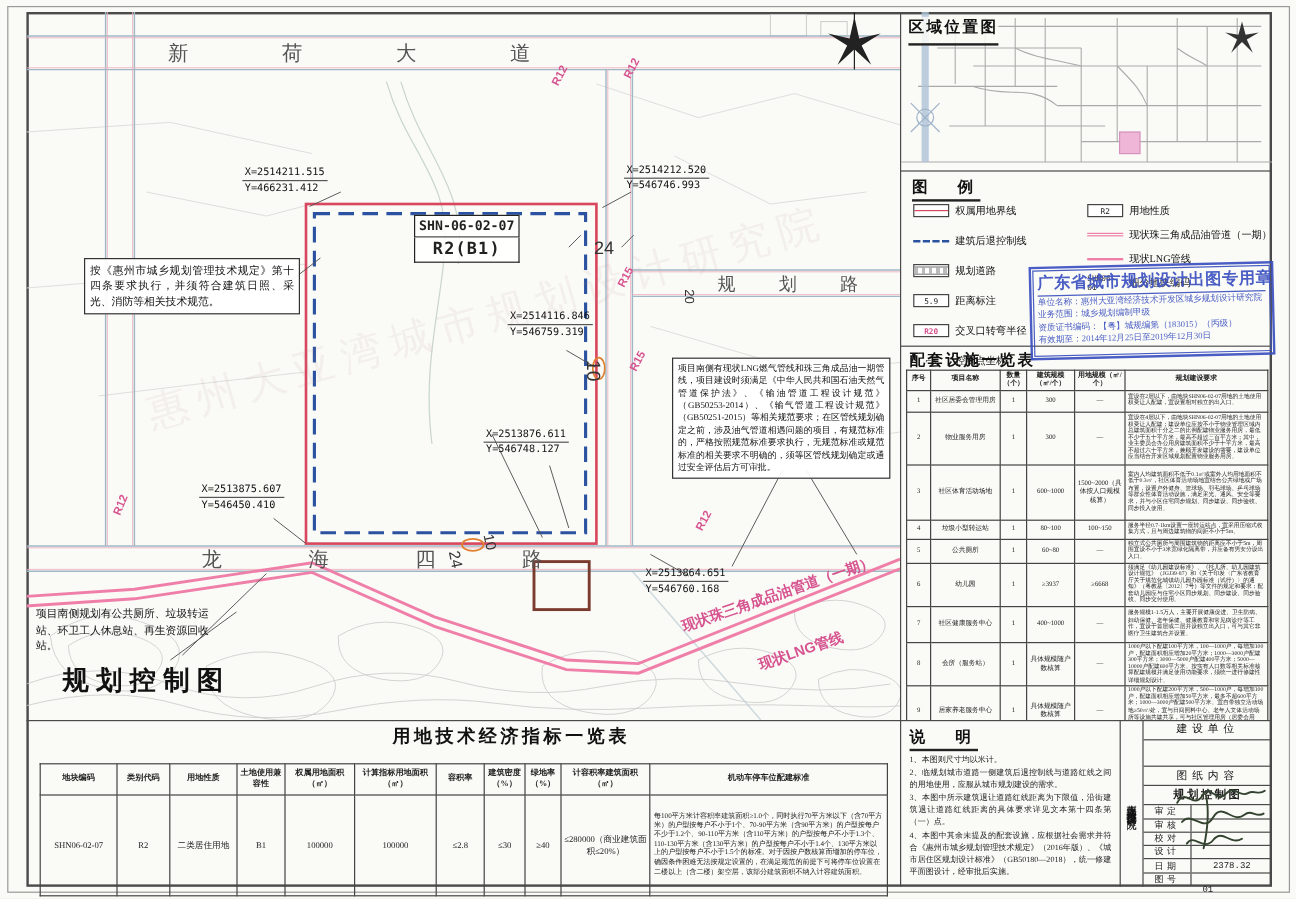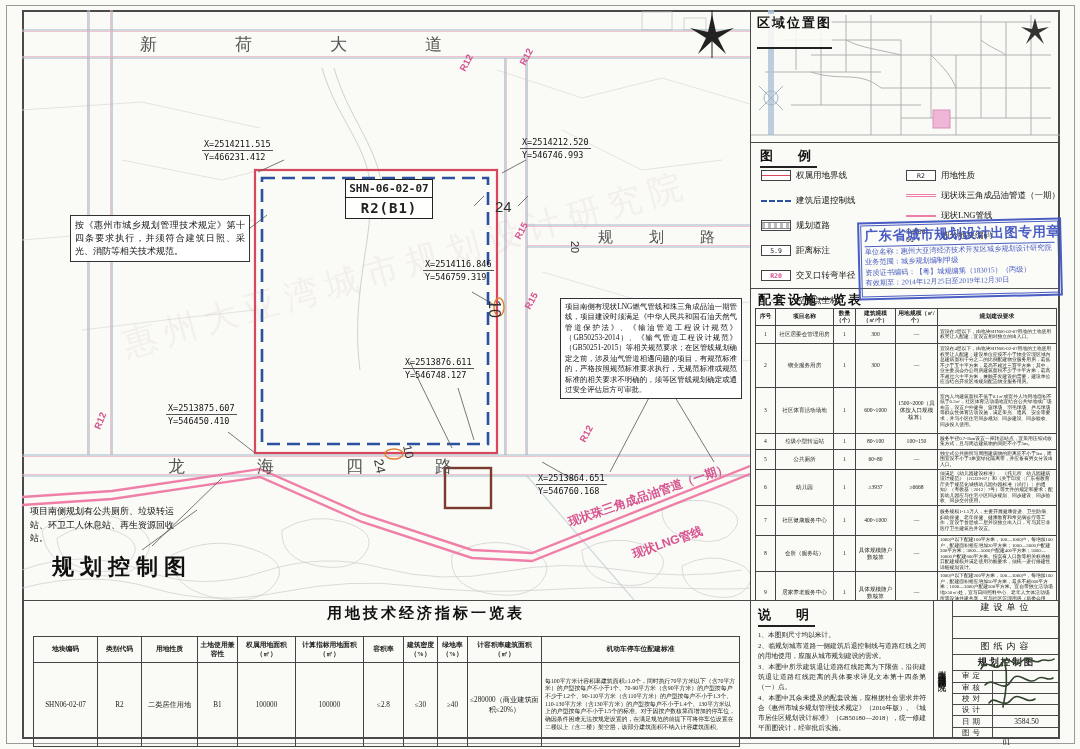--- a/index.html
+++ b/index.html
@@ -18,21 +18,21 @@
   .parcel-label .zone{border:1.5px solid #222;border-top:none;background:rgba(255,255,255,.85);font-size:14px;font-weight:bold;padding:2px 1px;letter-spacing:1px;}
   .coord-label{position:absolute;font-family:"DejaVu Sans Mono",monospace;font-size:8.5px;line-height:1.45;color:#111;white-space:nowrap;}
   .coord-label .c-x{border-bottom:1px solid #555;padding:0 2px;}
   .coord-label .c-y{padding:0 2px;}
   .ann-box{position:absolute;border:1px solid #333;background:rgba(255,255,255,.92);font-size:9px;line-height:1.45;padding:3px 4px;color:#111;text-align:justify;}
   .ann-plain{position:absolute;font-size:9px;line-height:1.5;color:#111;}
   .watermark{position:absolute;left:90px;top:230px;width:600px;font-size:34px;color:rgba(190,150,150,0.10);transform:rotate(-16deg);letter-spacing:8px;pointer-events:none;font-family:"Liberation Sans",sans-serif;}
   
   .section-title{font-weight:bold;font-family:"Liberation Sans",sans-serif;color:#111;}
   #locmap{position:absolute;left:751px;top:10px;width:309px;height:132px;overflow:hidden;}
-  #locmap .section-title{position:absolute;left:6px;top:4px;font-size:13px;letter-spacing:2px;border-bottom:2px solid #222;padding-bottom:15px;background:rgba(250,250,246,.85);z-index:2;}
+  #locmap .section-title{position:absolute;left:6px;top:4px;font-size:13px;letter-spacing:2px;border-bottom:2px solid #222;padding-bottom:4px;background:rgba(250,250,246,.85);z-index:2;}
   #legend{position:absolute;left:751px;top:143px;width:309px;height:145px;}
   #legend .section-title{position:absolute;left:9px;top:4px;font-size:13px;letter-spacing:6px;border-bottom:2px solid #222;padding-bottom:1px;}
   .lg-col{position:absolute;top:26px;display:flex;flex-direction:column;gap:7px;}
   .lg-col.left{left:10px;width:140px;gap:12px;}
   .lg-col.right{left:155px;width:152px;}
   .lg-item{display:flex;align-items:center;gap:5px;height:13px;}
   .lg-sym{width:30px;height:11px;flex:0 0 30px;position:relative;display:flex;align-items:center;justify-content:center;font-family:"DejaVu Sans Mono",monospace;}
   .lg-label{font-size:8.5px;white-space:nowrap;color:#111;}
   .sym-box{border:1px solid #444;background:#fff;}
   .sym-line-red{display:block;width:100%;height:0;border-top:1.5px solid #d9475f;}
@@ -58,21 +58,21 @@
   #indicators{position:absolute;left:22px;top:600px;width:728px;height:139px;}
   #indicators .section-title{position:absolute;left:0;top:4px;width:100%;text-align:center;font-size:15px;letter-spacing:3px;transform:translateX(40px);}
   #ind-table{position:absolute;left:11px;top:36px;width:706px;border-collapse:collapse;table-layout:fixed;}
   #ind-table th,#ind-table td{border:1px solid #444;padding:1px 2px;text-align:center;vertical-align:middle;overflow:hidden;}
   #ind-table th{font-size:6.8px;line-height:1.25;font-weight:bold;height:26px;}
   #ind-table td{font-size:7.2px;height:84px;}
   #ind-table td.park{font-size:5.9px;text-align:left;line-height:1.3;padding:2px 3px;}
   #notes{position:absolute;left:751px;top:600px;width:182px;height:139px;padding:5px 7px;}
   #notes .section-title{font-size:13px;letter-spacing:6px;border-bottom:2px solid #222;display:inline-block;padding-bottom:1px;margin-bottom:3px;}
   #notes p{margin:0 0 1px 0;font-size:6.7px;line-height:1.5;text-align:justify;}
-  #titleblock{position:absolute;left:933px;top:600px;width:127px;height:139px;display:flex;font-family:Liberation Serif, serif;}
+  #titleblock{position:absolute;left:933px;top:600px;width:127px;height:139px;display:flex;font-family:Liberation Mono, monospace;}
   #tb-institute{width:20px;border-right:1px solid #4a4a4a;writing-mode:vertical-rl;text-orientation:upright;font-size:8.5px;letter-spacing:1px;display:flex;align-items:center;justify-content:center;padding:2px 0;color:#111;}
   #tb-main{flex:1;display:flex;flex-direction:column;}
   .tb-head{height:17px;border-bottom:1px solid #4a4a4a;display:flex;align-items:center;justify-content:center;font-size:9px;letter-spacing:4px;color:#111;}
   .tb-blank{height:22px;border-bottom:1px solid #4a4a4a;}
   .tb-drawing{height:16px;border-bottom:1px solid #4a4a4a;display:flex;align-items:center;justify-content:center;font-size:9.5px;font-weight:bold;letter-spacing:2px;}
   .tb-row{height:11.3px;border-bottom:1px solid #4a4a4a;display:flex;font-size:7.5px;}
   .tb-row:last-child{border-bottom:none;flex-direction:column;}
   .tb-row .lbl{width:40px;border-right:1px solid #4a4a4a;display:flex;align-items:center;justify-content:center;letter-spacing:3px;}
   .tb-row .val{flex:1;display:flex;align-items:center;justify-content:center;}
   #sig-svg{position:absolute;left:975px;top:655px;z-index:6;pointer-events:none;}
@@ -534,21 +534,21 @@
           <div class="tb-row">
             <span class="lbl">校对</span>
             <span class="val"></span>
           </div>
           <div class="tb-row">
             <span class="lbl">设计</span>
             <span class="val"></span>
           </div>
           <div class="tb-row">
             <span class="lbl">日期</span>
-            <span class="val">3584.50</span>
+            <span class="val">2378.32</span>
           </div>
           <div class="tb-row">
             <span class="lbl">图号</span>
             <span class="val">01</span>
           </div>
         </div>
     </div>
   </div>
 
   <svg id="sig-svg" width="90" height="70" viewBox="0 0 90 70">

